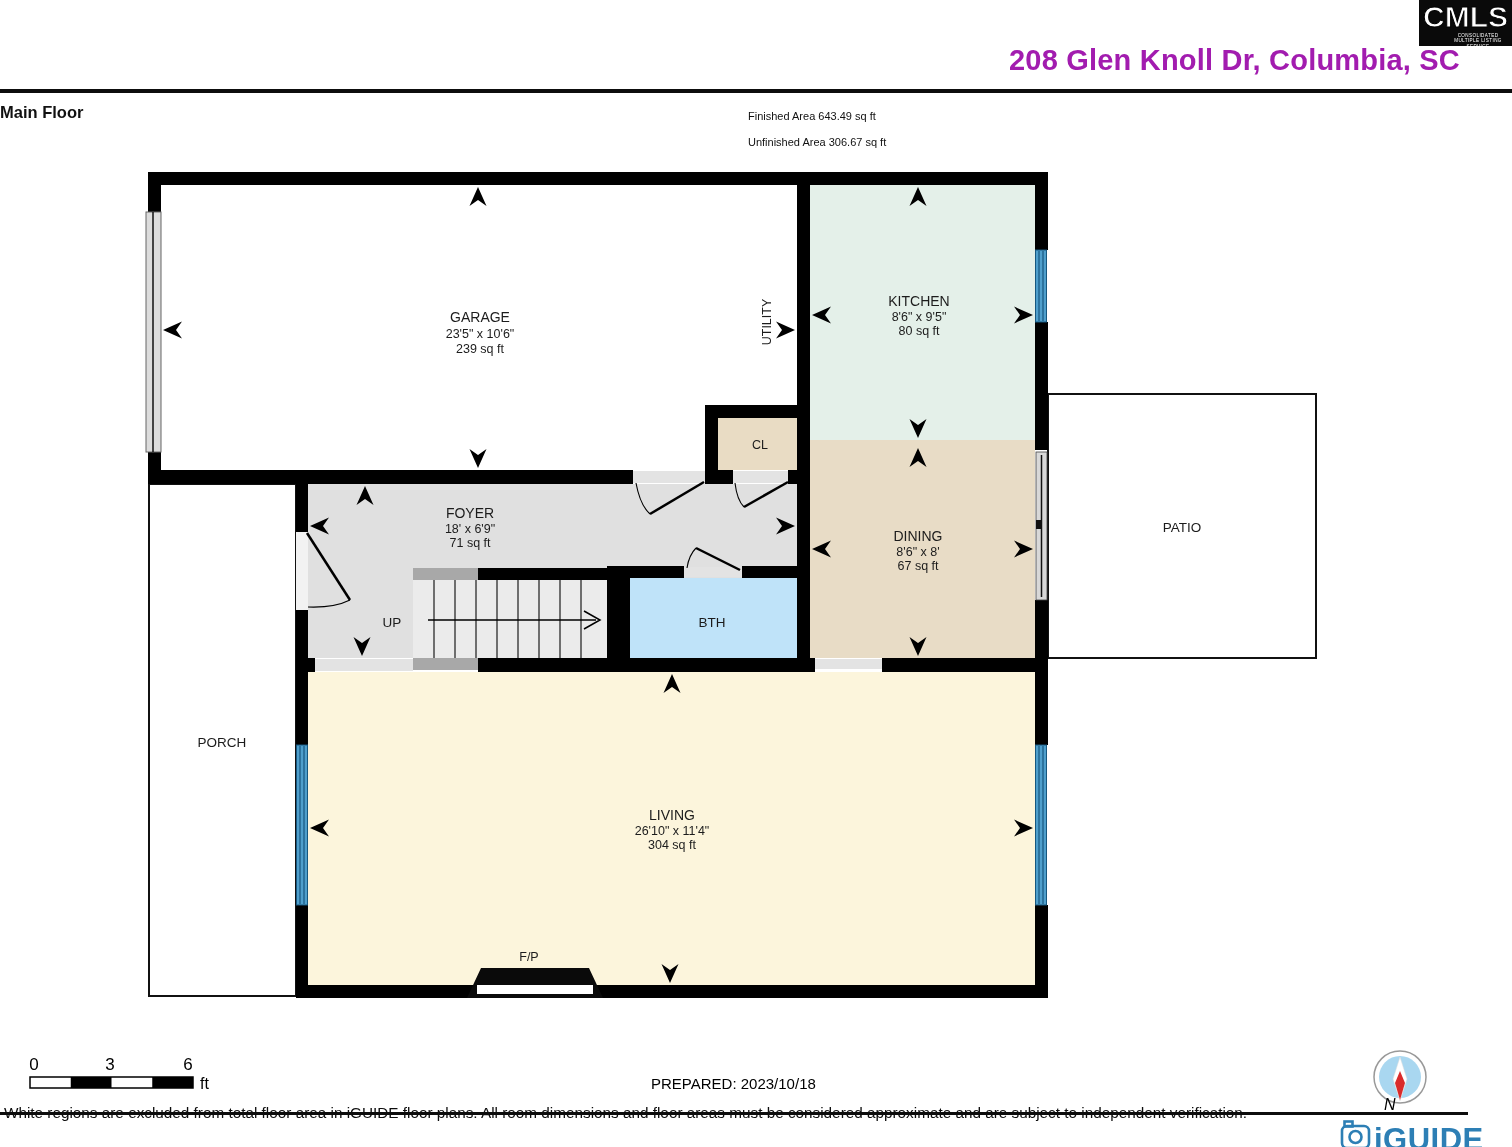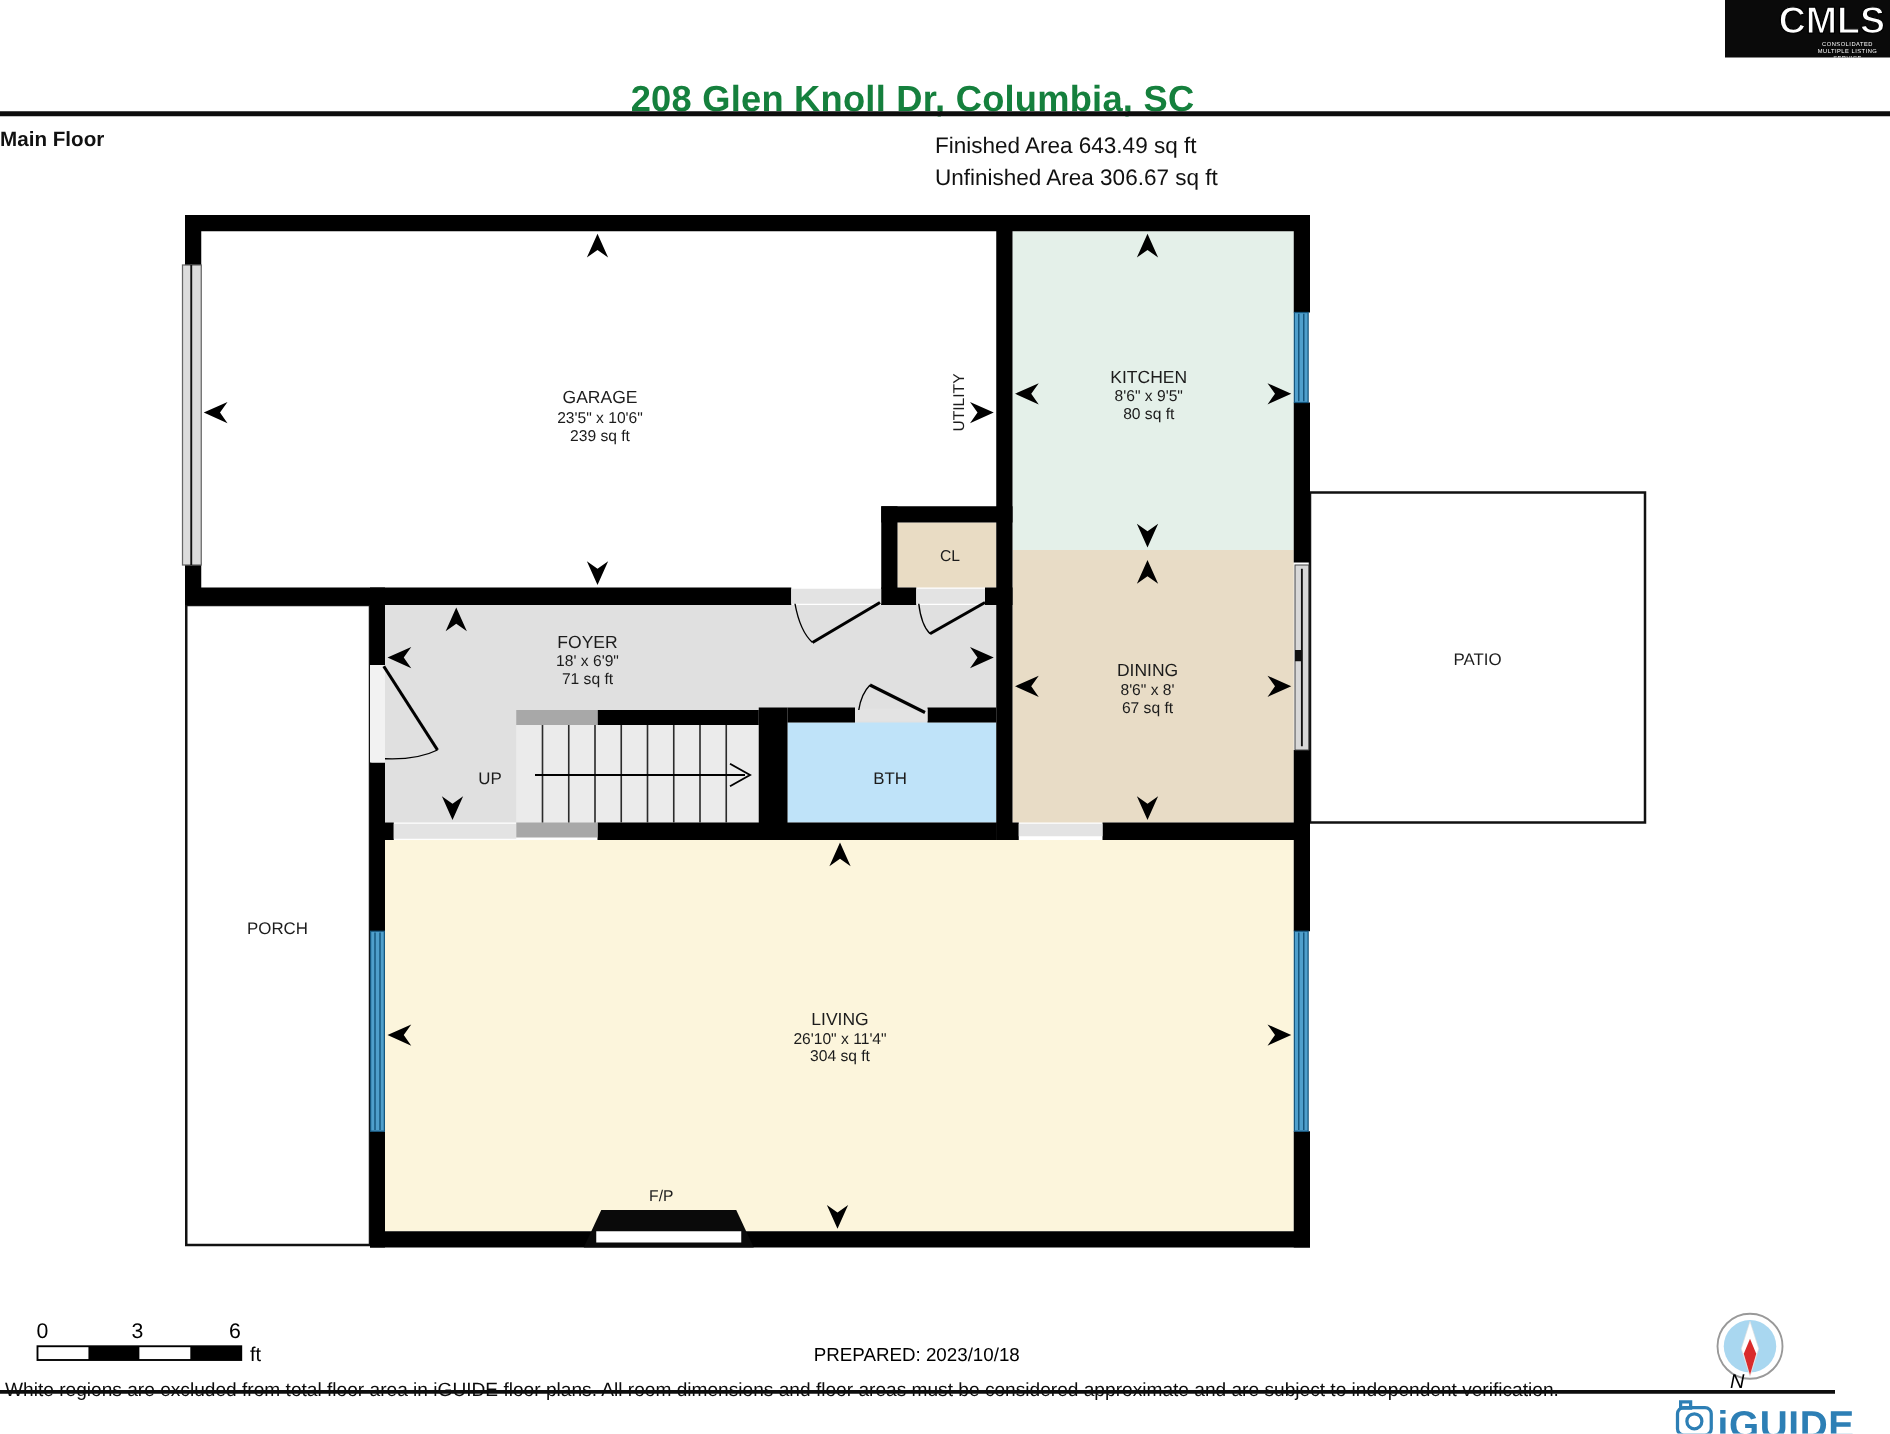--- a/index.html
+++ b/index.html
@@ -2,30 +2,29 @@
 <html><head>
 <meta charset="utf-8">
 <style>
   html,body{margin:0;padding:0;}
   body{
     width:1512px;height:1147px;position:relative;overflow:hidden;
     background:#ffffff;font-family:"Liberation Sans", sans-serif;color:#111;
   }
   .abs{position:absolute;}
   #title{
-    top:64px;left:0;width:1460px;text-align:center;
-    font-size:29px;font-weight:bold;letter-spacing:0.2px;color:#15803d;
+    top:44px;left:0;width:1460px;text-align:right;
+    font-size:29px;font-weight:bold;letter-spacing:0.2px;color:#a21caf;
   }
   #title-rule{top:89px;left:0;width:1512px;height:4px;background:#0d0d0d;}
   #floor-label{top:103px;left:0;width:731px;font-size:16.5px;font-weight:bold;}
-  #area-block{top:103px;left:748px;font-size:18px;line-height:26px;}
+  #area-block{top:103px;left:748px;font-size:11px;line-height:26px;}
   #cmls-logo{
     top:0;right:0;width:93px;height:46px;background:#0a0a0a;overflow:hidden;
     text-align:center;
-    padding-left:39px;
   }
   #cmls-text{
     font-size:30px;font-weight:bold;line-height:32px;color:#ffffff;
     -webkit-text-stroke:1px #000;letter-spacing:0px;margin-top:1px;
   }
   #cmls-subtext{
     font-size:4.6px;line-height:1.15;color:#ffffff;width:58px;margin-left:30px;
     text-align:center;letter-spacing:0.4px;
   }
   #plan-svg{top:0;left:0;}

